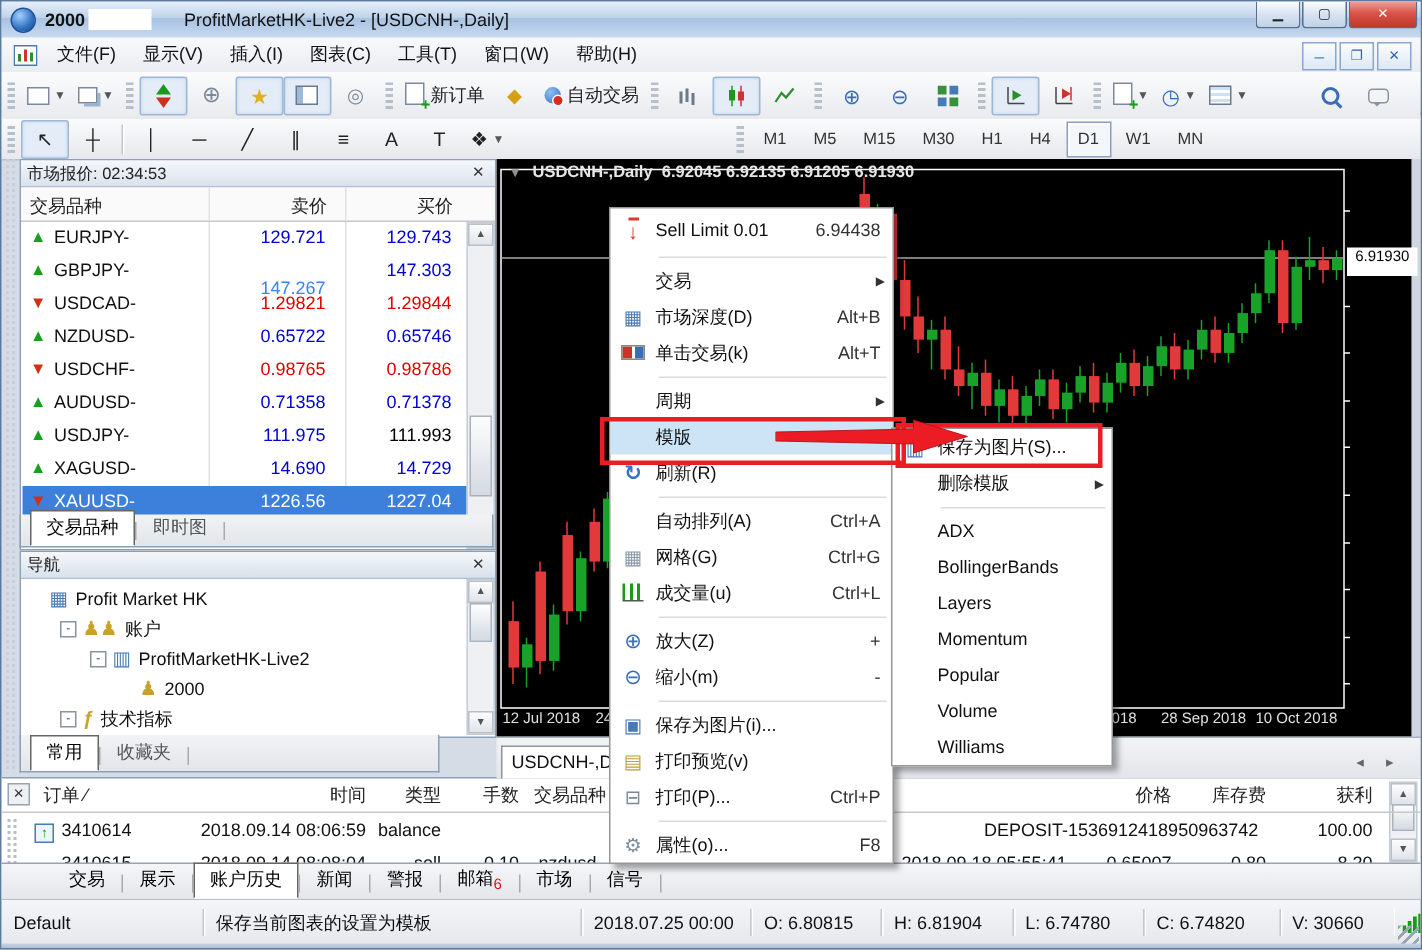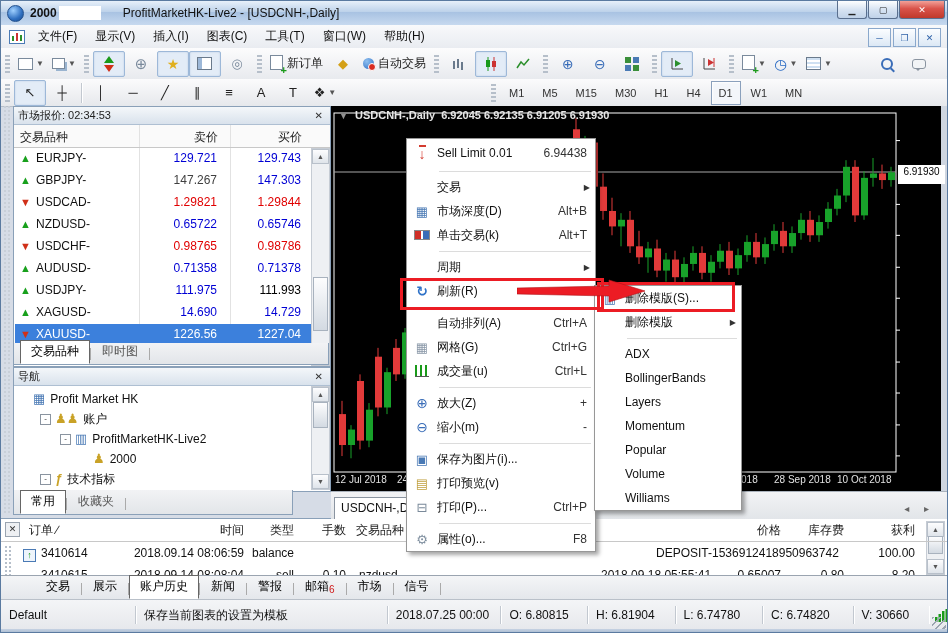--- a/index.html
+++ b/index.html
@@ -514,21 +514,21 @@
         <span style="position:absolute;left:5px;top:4px;font-size:11px;color:#18a01c">▲</span>
         <span style="position:absolute;left:21px;top:3px;color:#111">EURJPY-</span>
         <span style="position:absolute;right:102px;top:3px;color:#0000d4">129.721</span>
         <span style="position:absolute;right:18px;top:3px;color:#0000d4">129.743</span>
         <span class="colsep" style="left:124px"></span>
         <span class="colsep" style="left:215px"></span>
       </div>
       <div class="mw-row" style="top:45px">
         <span style="position:absolute;left:5px;top:4px;font-size:11px;color:#18a01c">▲</span>
         <span style="position:absolute;left:21px;top:3px;color:#111">GBPJPY-</span>
-        <span style="position:absolute;right:102px;top:3px;color:#404040">147.267</span>
+        <span style="position:absolute;right:102px;top:15px;color:#3b82f6">147.267</span>
         <span style="position:absolute;right:18px;top:3px;color:#0000d4">147.303</span>
         <span class="colsep" style="left:124px"></span>
         <span class="colsep" style="left:215px"></span>
       </div>
       <div class="mw-row" style="top:67px">
         <span style="position:absolute;left:5px;top:4px;font-size:11px;color:#d03018">▼</span>
         <span style="position:absolute;left:21px;top:3px;color:#111">USDCAD-</span>
         <span style="position:absolute;right:102px;top:3px;color:#e00000">1.29821</span>
         <span style="position:absolute;right:18px;top:3px;color:#e00000">1.29844</span>
         <span class="colsep" style="left:124px"></span>
@@ -724,20 +724,25 @@
       </span>
       <span class="lb">单击交易(k)</span>
       <span class="rt">Alt+T</span>
     </div>
     <div class="cm-sep"></div>
     <div class="cm-item">
       <span class="ic"></span>
       <span class="lb">周期</span>
       <span class="sub">▶</span>
     </div>
+    <div class="cm-item hl">
+      <span class="ic"></span>
+      <span class="lb">模版</span>
+      <span class="sub">▶</span>
+    </div>
     <div class="cm-item">
       <span class="ic">
         <span class="g" style="color:#2f72c8;font-weight:bold;font-size:14px">↻</span>
       </span>
       <span class="lb">刷新(R)</span>
     </div>
     <div class="cm-sep"></div>
     <div class="cm-item">
       <span class="ic"></span>
       <span class="lb">自动排列(A)</span>
@@ -799,21 +804,21 @@
       </span>
       <span class="lb">属性(o)...</span>
       <span class="rt">F8</span>
     </div>
   </div>
 <div class="abs cmenu" id="tpl-menu" style="left:593px;top:284px;width:146px;z-index:51">
     <div class="cm-item">
       <span class="ic">
         <span class="g" style="color:#4a7ab5">▥</span>
       </span>
-      <span class="lb">删除模版(S)...</span>
+      <span class="lb">保存为图片(S)...</span>
     </div>
     <div class="cm-item">
       <span class="ic"></span>
       <span class="lb">删除模版</span>
       <span class="sub">▶</span>
     </div>
     <div class="cm-sep"></div>
     <div class="cm-item">
       <span class="ic"></span>
       <span class="lb">ADX</span>

